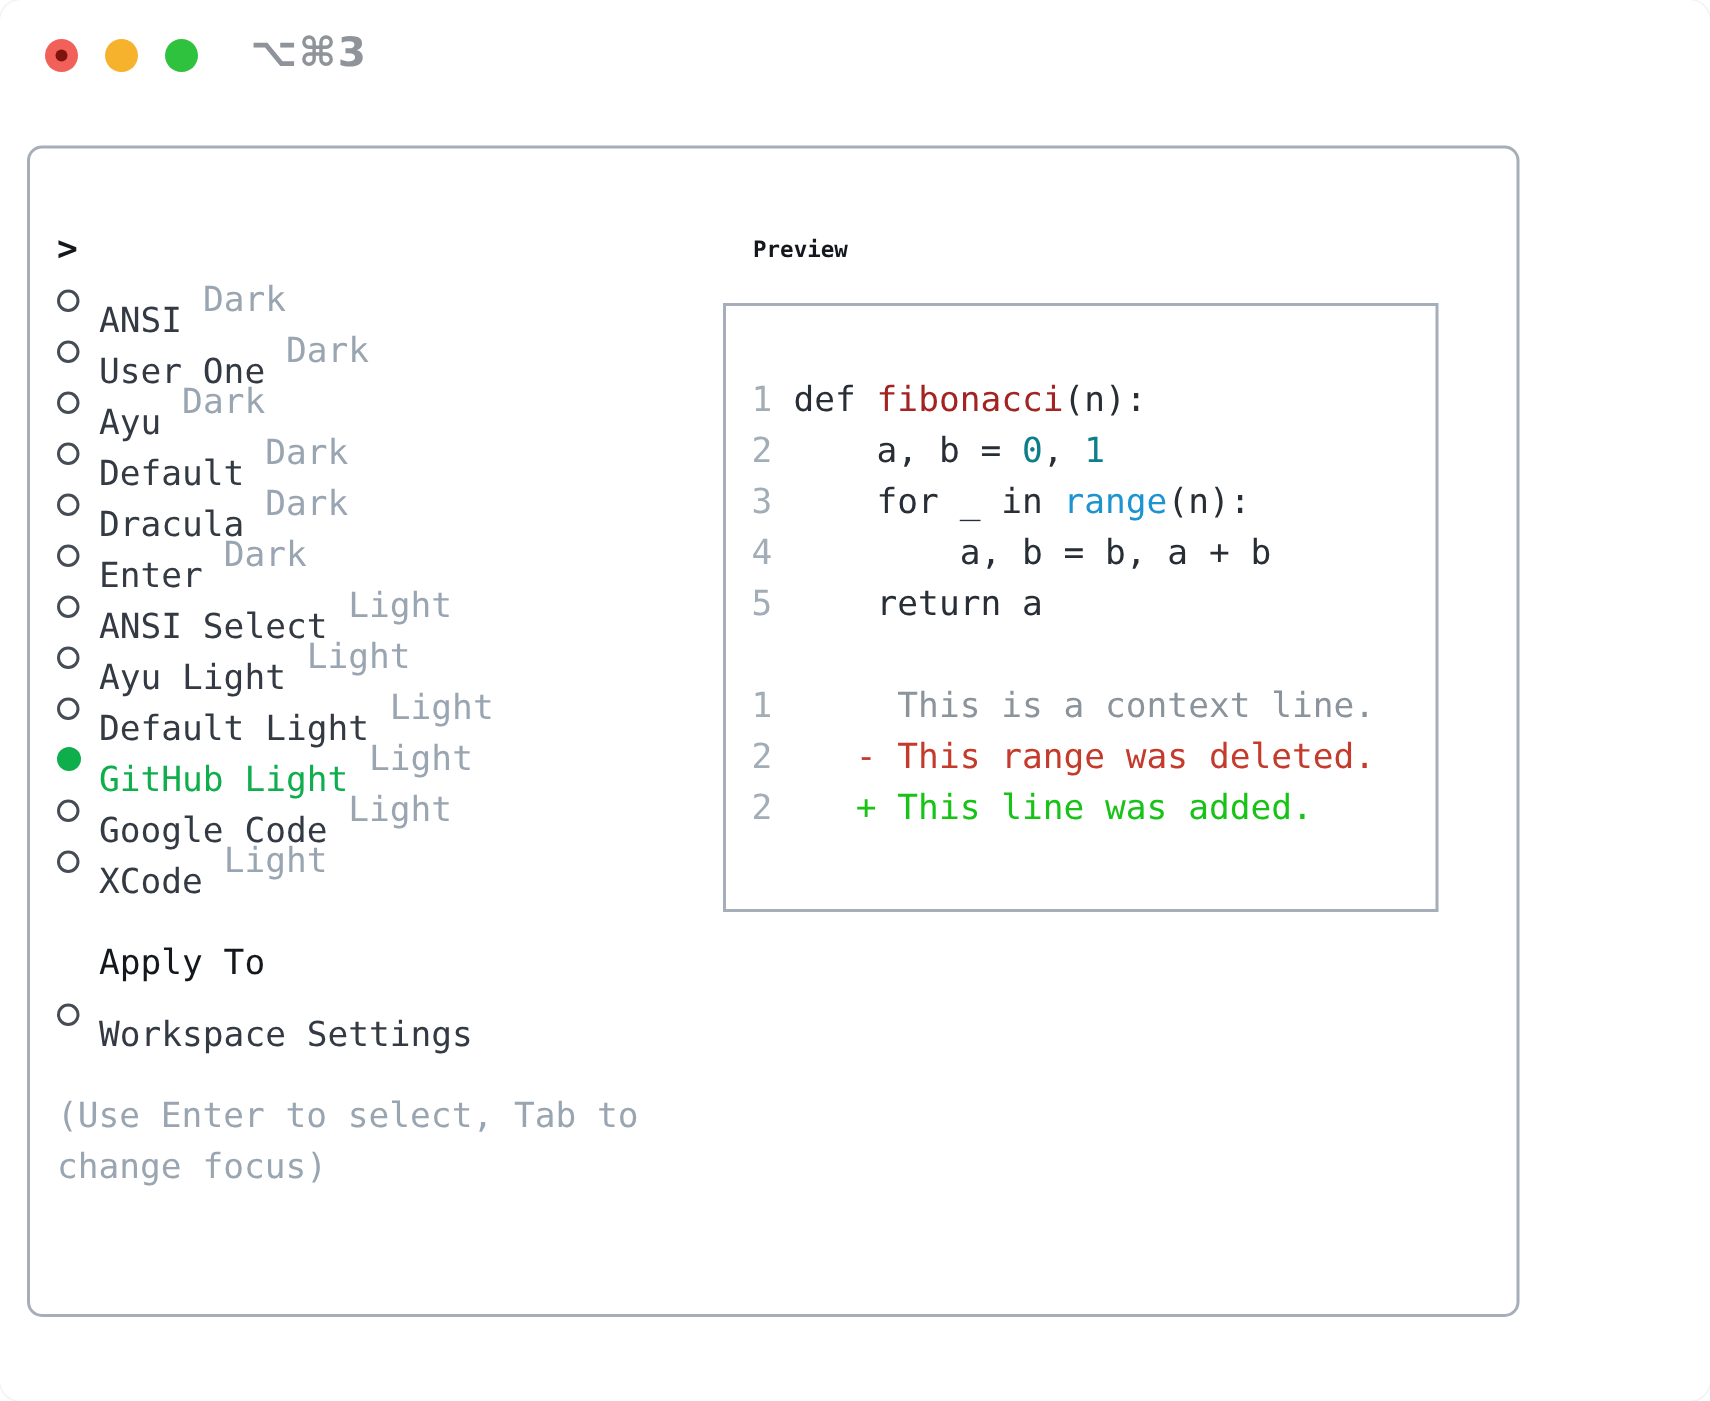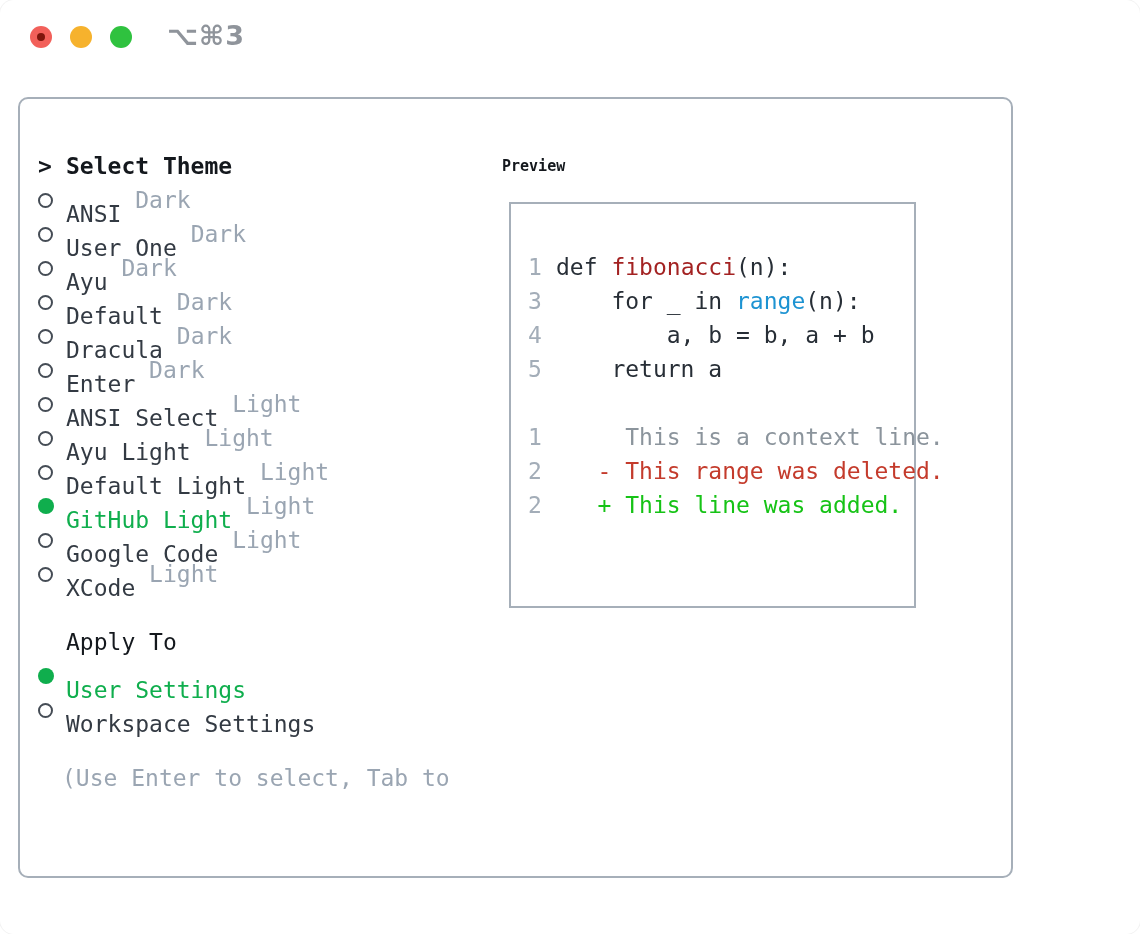--- a/index.html
+++ b/index.html
@@ -39,28 +39,28 @@
   .header-label { font-weight: 700; color: var(--header-text); }
   .subheader-label { color: var(--header-text); }
   .radio { width: 15px; height: 15px; border: 2px solid #454c55; border-radius: 50%;
            box-sizing: border-box; flex: none; }
   .radio.sel { width: 16px; height: 16px; border: none; background: var(--selected-green); }
   .item-name { color: var(--item-text); margin-top: 28px; }
   .sel-text .item-name { color: var(--selected-green); }
   .variant { color: var(--muted-gray); }
   .spacer { height: 34px; }
   .hint { color: var(--muted-gray); }
-  .hint div { height: 34px; white-space: pre; margin-left: 24px; }
+  .hint div { height: 34px; white-space: pre; }
   
   .preview-label {
     position: absolute; left: 482px; top: 50px; height: 34px; line-height: 34px;
     font-size: 15px; font-weight: 700; color: var(--header-text);
   }
   .preview-box {
-    position: absolute; left: 489px; top: 103px; width: 407px; height: 406px;
+    position: absolute; left: 462px; top: 103px; width: 477px; height: 406px;
     border: 2px solid var(--panel-border); box-sizing: border-box; background: #fff;
   }
   .code-block { padding: 46px 0 0 17px; font-size: 23px; line-height: 34px; }
   .code-line { height: 34px; white-space: pre; }
   .lnum { display: inline-block; width: 28px; color: var(--line-number-gray); }
   .tok-text     { color: var(--code-text); }
   .tok-function { color: var(--function-red); }
   .tok-number   { color: var(--number-teal); }
   .tok-builtin  { color: var(--builtin-blue); }
   .tok-context  { color: var(--context-gray); }
@@ -79,21 +79,20 @@
     <span class="light yellow"></span>
     <span class="light green"></span>
     <span class="shortcut">⌥⌘3</span>
   </div>
 
   <div class="panel">
 
     <div class="left-col">
       <div class="row">
         <span class="prefix caret">&gt;</span>
-        <span class="header-label">Select Theme</span>
       </div>
 
       <div id="theme-list">
           <div class="row"><span class="prefix"><span class="radio"></span></span><span class="item-name">ANSI</span><span> </span><span class="variant">Dark</span></div>
           <div class="row"><span class="prefix"><span class="radio"></span></span><span class="item-name">User One</span><span> </span><span class="variant">Dark</span></div>
           <div class="row"><span class="prefix"><span class="radio"></span></span><span class="item-name">Ayu</span><span> </span><span class="variant">Dark</span></div>
           <div class="row"><span class="prefix"><span class="radio"></span></span><span class="item-name">Default</span><span> </span><span class="variant">Dark</span></div>
           <div class="row"><span class="prefix"><span class="radio"></span></span><span class="item-name">Dracula</span><span> </span><span class="variant">Dark</span></div>
           <div class="row"><span class="prefix"><span class="radio"></span></span><span class="item-name">Enter</span><span> </span><span class="variant">Dark</span></div>
           <div class="row"><span class="prefix"><span class="radio"></span></span><span class="item-name">ANSI Select</span><span> </span><span class="variant">Light</span></div>
@@ -105,36 +104,37 @@
         </div>
 
       <div class="spacer"></div>
 
       <div class="row">
         <span class="prefix"></span>
         <span class="subheader-label">Apply To</span>
       </div>
 
       <div id="apply-list">
-          <div class="row sel-text"><span class="prefix"><span class="radio sel"></span></span><span class="item-name">User Settings</span></div>
           <div class="row"><span class="prefix"><span class="radio"></span></span><span class="item-name">Workspace Settings</span></div>
         </div>
 
       <div class="spacer"></div>
 
       <div class="hint">
         <div>(Use Enter to select, Tab to</div>
+        <div>change focus)</div>
       </div>
     </div>
 
     <div class="preview-label">Preview</div>
 
     <div class="preview-box">
       <div class="code-block" id="code-block">
           <div class="code-line"><span class="lnum">1</span><span class="tok-text">def </span><span class="tok-function">fibonacci</span><span class="tok-text">(n):</span></div>
+          <div class="code-line"><span class="lnum">2</span><span class="tok-text">    a, b = </span><span class="tok-number">0</span><span class="tok-text">, </span><span class="tok-number">1</span></div>
           <div class="code-line"><span class="lnum">3</span><span class="tok-text">    for _ in </span><span class="tok-builtin">range</span><span class="tok-text">(n):</span></div>
           <div class="code-line"><span class="lnum">4</span><span class="tok-text">        a, b = b, a + b</span></div>
           <div class="code-line"><span class="lnum">5</span><span class="tok-text">    return a</span></div>
           <div class="spacer"></div>
           <div class="code-line"><span class="lnum">1</span><span class="tok-context">     This is a context line.</span></div>
           <div class="code-line"><span class="lnum">2</span><span class="tok-deleted">   - This range was deleted.</span></div>
           <div class="code-line"><span class="lnum">2</span><span class="tok-added">   + This line was added.</span></div>
         </div>
     </div>
 

